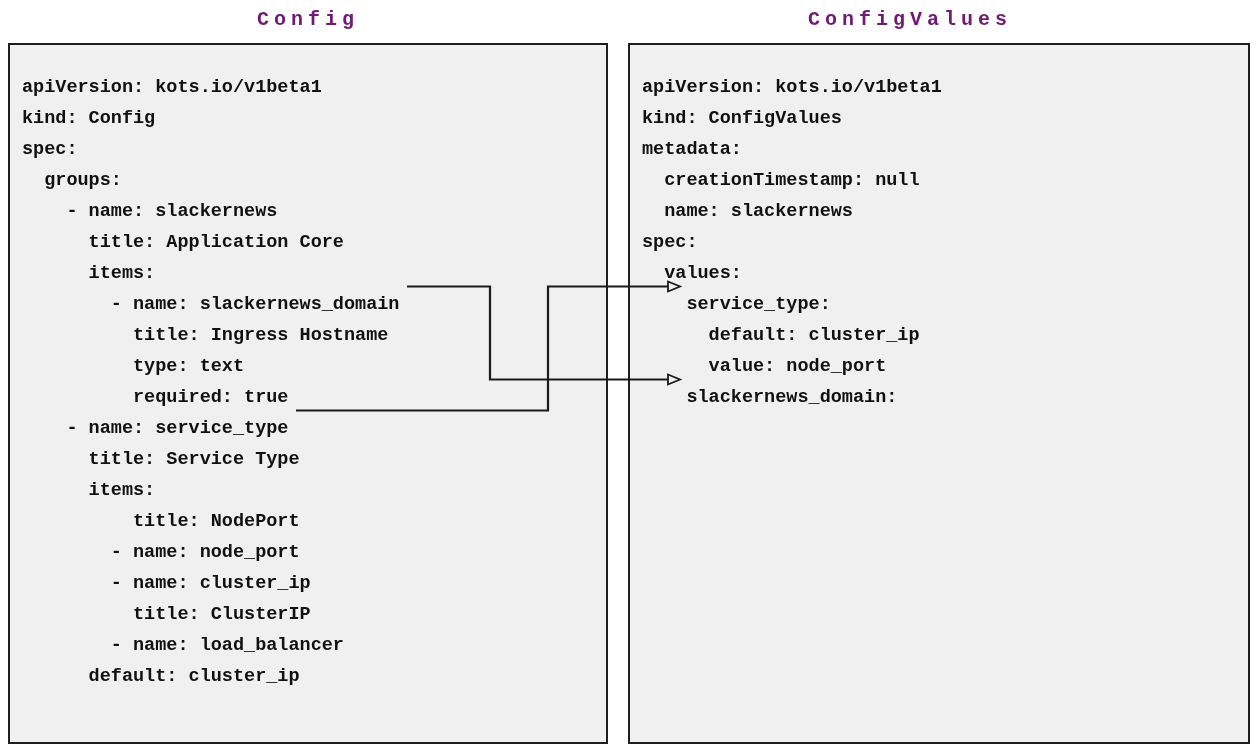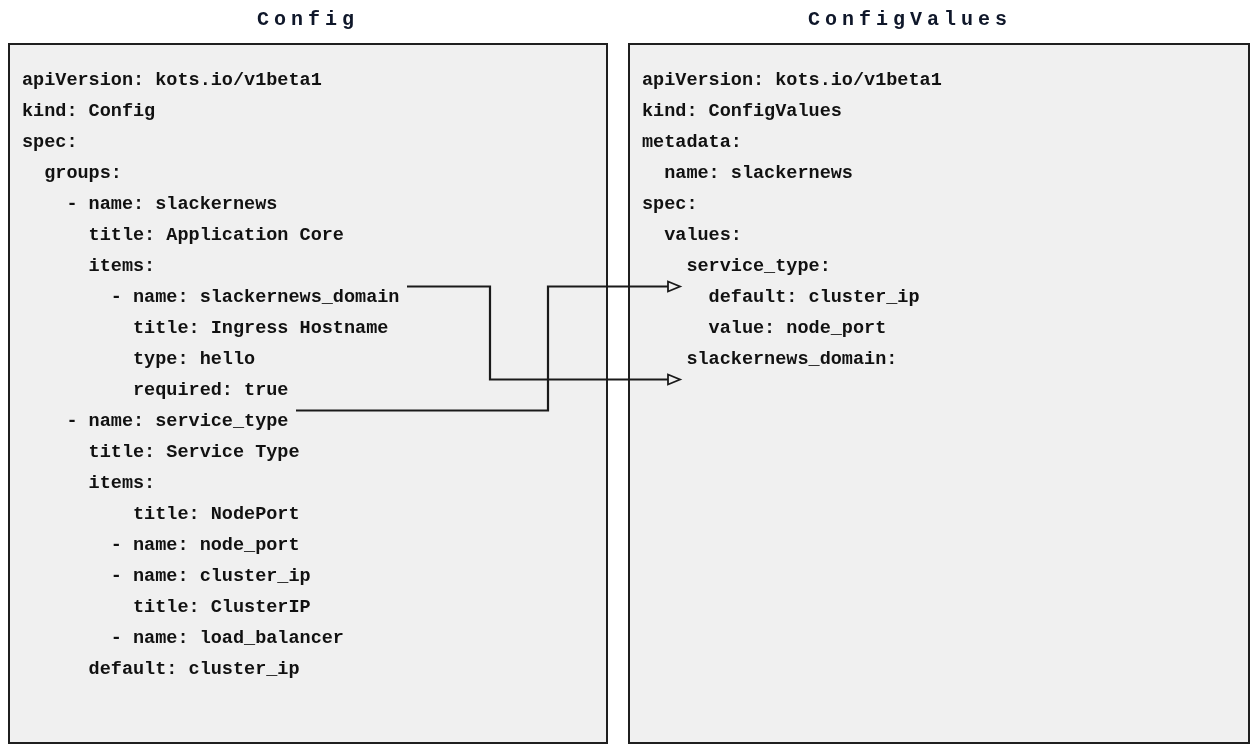--- a/index.html
+++ b/index.html
@@ -15,33 +15,33 @@
     overflow: hidden;
   }
   .panel-title {
     position: absolute;
     top: 4px;
     height: 32px;
     text-align: center;
     font-weight: bold;
     font-size: 20px;
     letter-spacing: 5px;
-    color: #0f172a;
+    color: #701a75;
     line-height: 32px;
   }
   #title-left  { left: 8px;   width: 600px; }
   #title-right { left: 599px; width: 622px; }
   .panel {
     position: absolute;
     top: 43px;
     height: 701px;
     box-sizing: border-box;
     background: #f0f0f0;
     border: 2px solid #1f1f1f;
-    padding: 20px 12px;
+    padding: 27px 12px;
   }
   #panel-left  { left: 8px;   width: 600px; }
   #panel-right { left: 628px; width: 622px; }
   .code-line {
     white-space: pre;
     font-family: "Liberation Mono", "DejaVu Sans Mono", monospace;
     font-weight: bold;
     font-size: 18.5px;
     line-height: 31px;
     height: 31px;
@@ -65,37 +65,38 @@
 <div class="panel" id="panel-left">
   <div class="code-line">apiVersion: kots.io/v1beta1</div>
   <div class="code-line">kind: Config</div>
   <div class="code-line">spec:</div>
   <div class="code-line">  groups:</div>
   <div class="code-line">    - name: slackernews</div>
   <div class="code-line">      title: Application Core</div>
   <div class="code-line">      items:</div>
   <div class="code-line">        - name: slackernews_domain</div>
   <div class="code-line">          title: Ingress Hostname</div>
-  <div class="code-line">          type: hello</div>
+  <div class="code-line">          type: text</div>
   <div class="code-line">          required: true</div>
   <div class="code-line">    - name: service_type</div>
   <div class="code-line">      title: Service Type</div>
   <div class="code-line">      items:</div>
   <div class="code-line">          title: NodePort</div>
   <div class="code-line">        - name: node_port</div>
   <div class="code-line">        - name: cluster_ip</div>
   <div class="code-line">          title: ClusterIP</div>
   <div class="code-line">        - name: load_balancer</div>
   <div class="code-line">      default: cluster_ip</div>
 </div>
 
 <div class="panel" id="panel-right">
   <div class="code-line">apiVersion: kots.io/v1beta1</div>
   <div class="code-line">kind: ConfigValues</div>
   <div class="code-line">metadata:</div>
+  <div class="code-line">  creationTimestamp: null</div>
   <div class="code-line">  name: slackernews</div>
   <div class="code-line">spec:</div>
   <div class="code-line">  values:</div>
   <div class="code-line">    service_type:</div>
   <div class="code-line">      default: cluster_ip</div>
   <div class="code-line">      value: node_port</div>
   <div class="code-line">    slackernews_domain:</div>
 </div>
 
 <svg id="connector-overlay" viewBox="0 0 1258 756">

